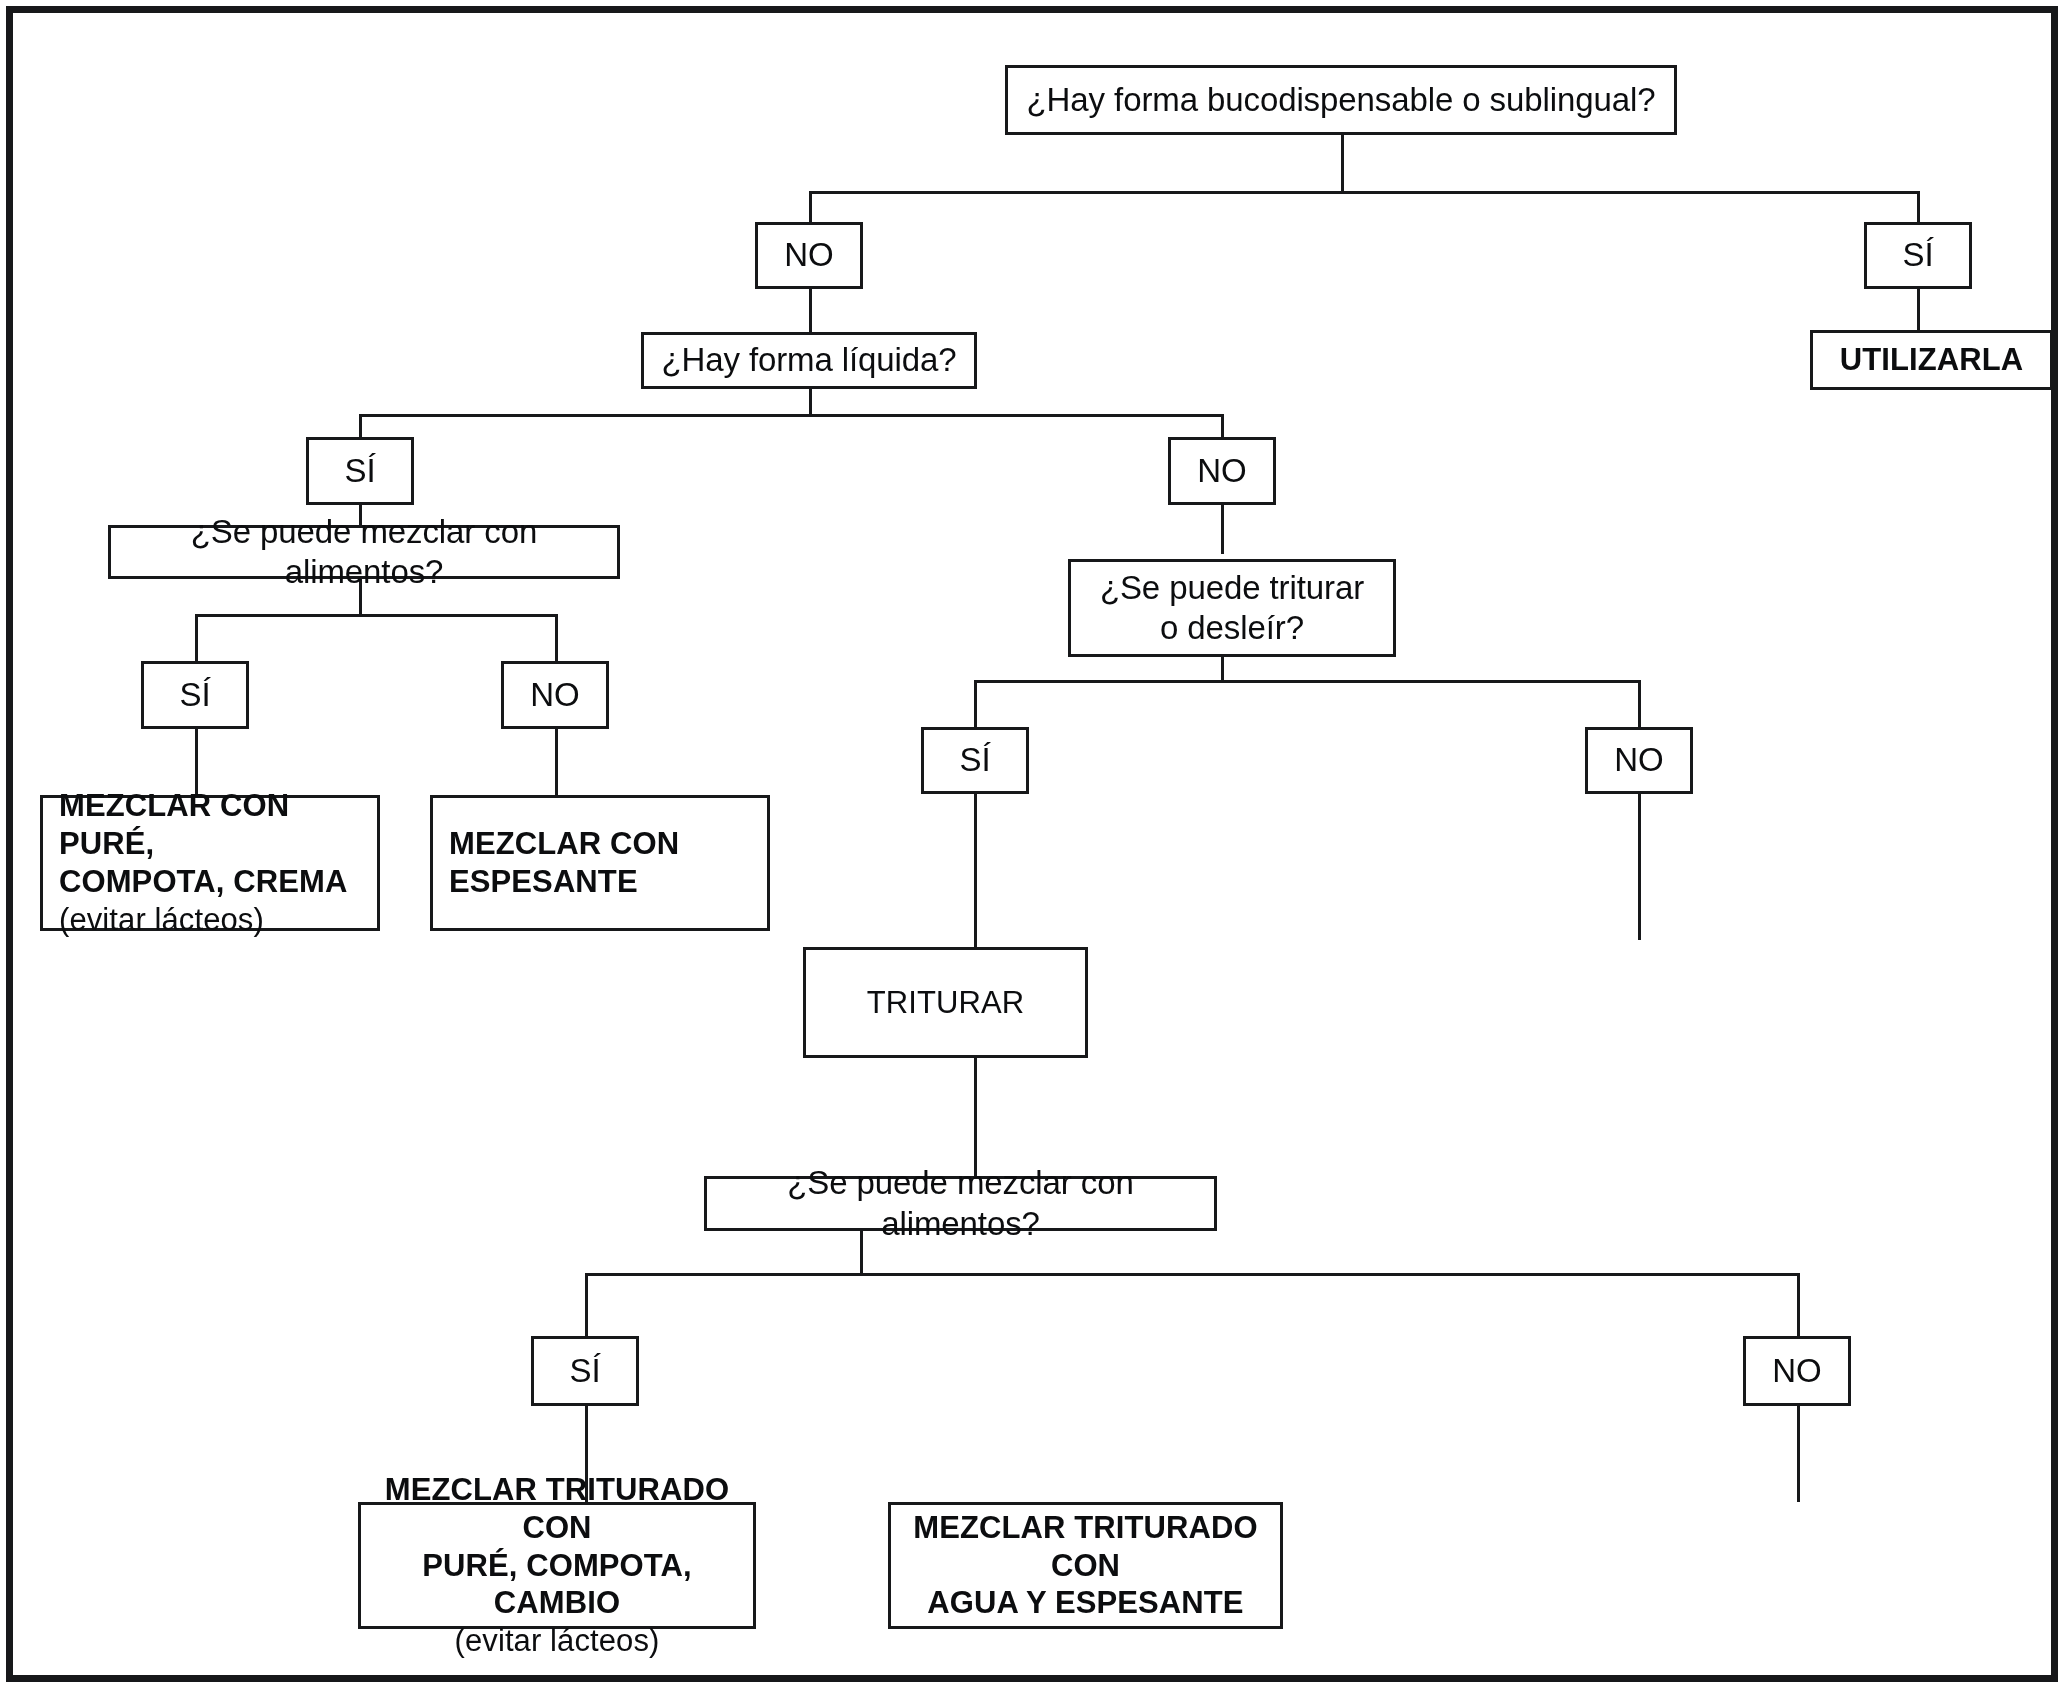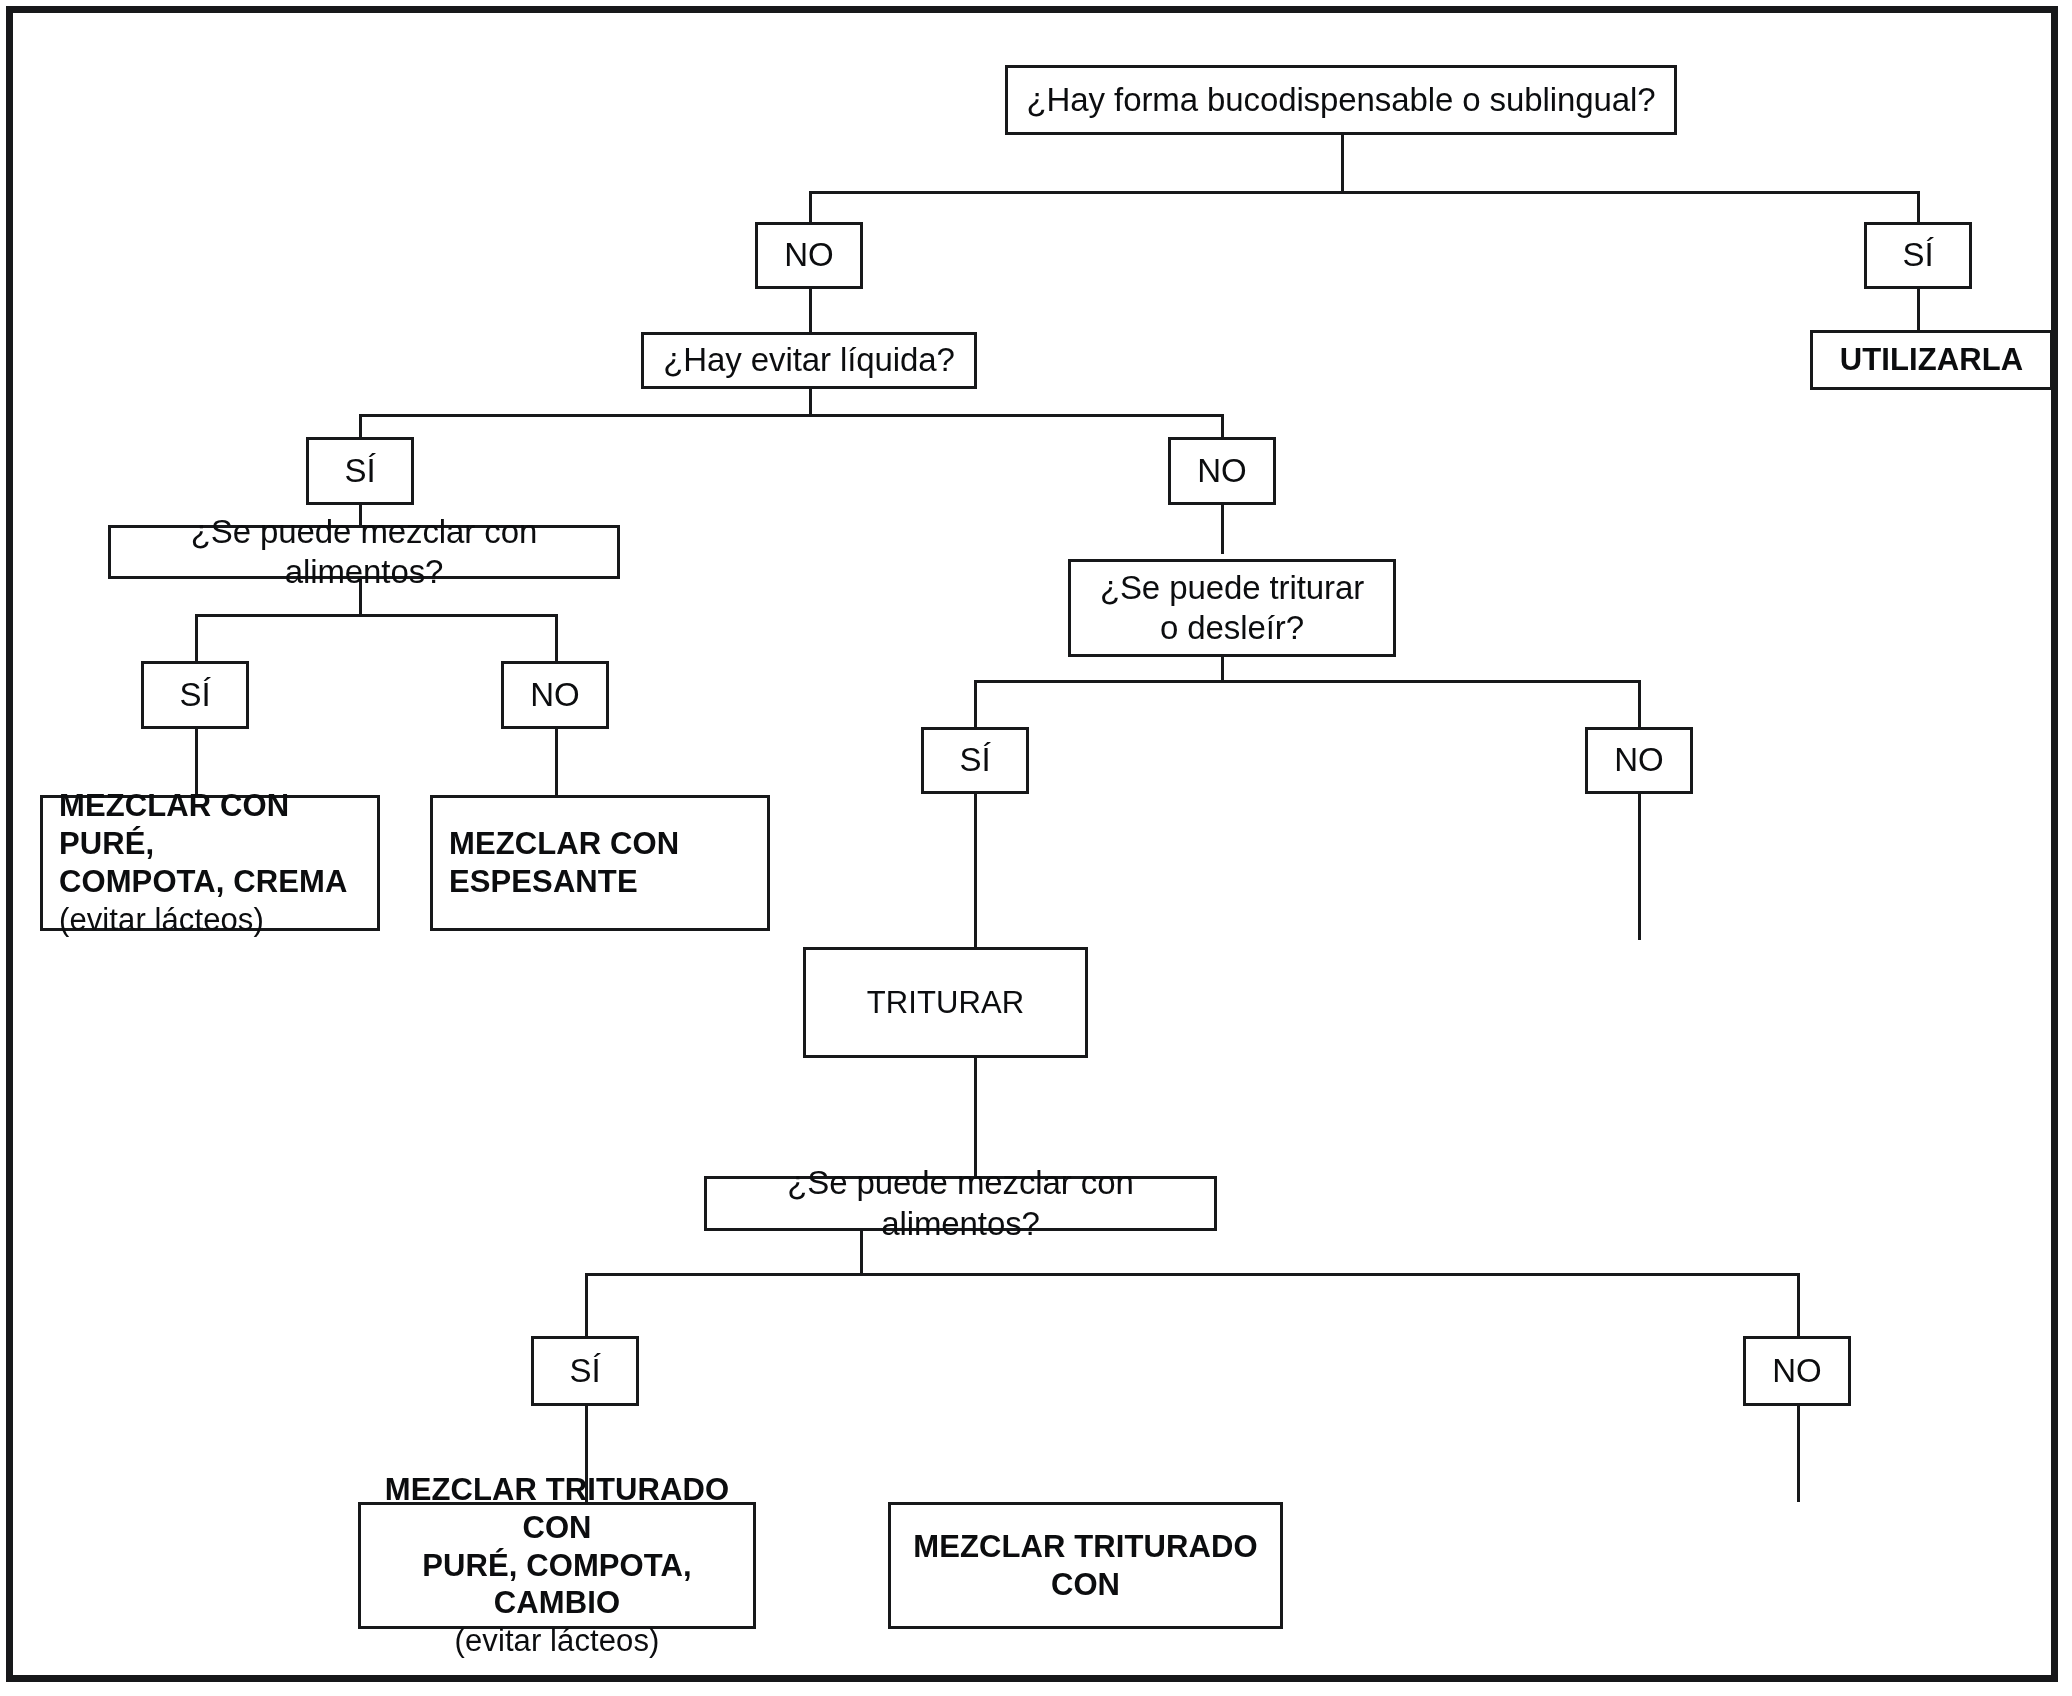--- a/index.html
+++ b/index.html
@@ -135,21 +135,21 @@
 
   <div class="node answer" style="left:1864px; top:222px; width:108px; height:67px;">
     <span>SÍ</span>
   </div>
 
   <div class="node action" style="left:1810px; top:330px; width:243px; height:60px;justify-content:center;">
     <span>UTILIZARLA</span>
   </div>
 
   <div class="node question" style="left:641px; top:332px; width:336px; height:57px;">
-    <span>¿Hay evitar líquida?</span>
+    <span>¿Hay forma líquida?</span>
   </div>
 
   <div class="node answer" style="left:306px; top:437px; width:108px; height:68px;">
     <span>SÍ</span>
   </div>
 
   <div class="node answer" style="left:1168px; top:437px; width:108px; height:68px;">
     <span>NO</span>
   </div>
 
@@ -216,15 +216,16 @@
     <span class="lines">
       <span>MEZCLAR TRITURADO CON</span>
       <span>PURÉ, COMPOTA, CAMBIO</span>
       <span class="sub">(evitar lácteos)</span>
     </span>
   </div>
 
   <div class="node action" style="left:888px; top:1502px; width:395px; height:127px;">
     <span class="lines">
       <span>MEZCLAR TRITURADO CON</span>
+      <span>AGUA Y ESPESANTE</span>
     </span>
   </div>
 </div>
 
 </body></html>

